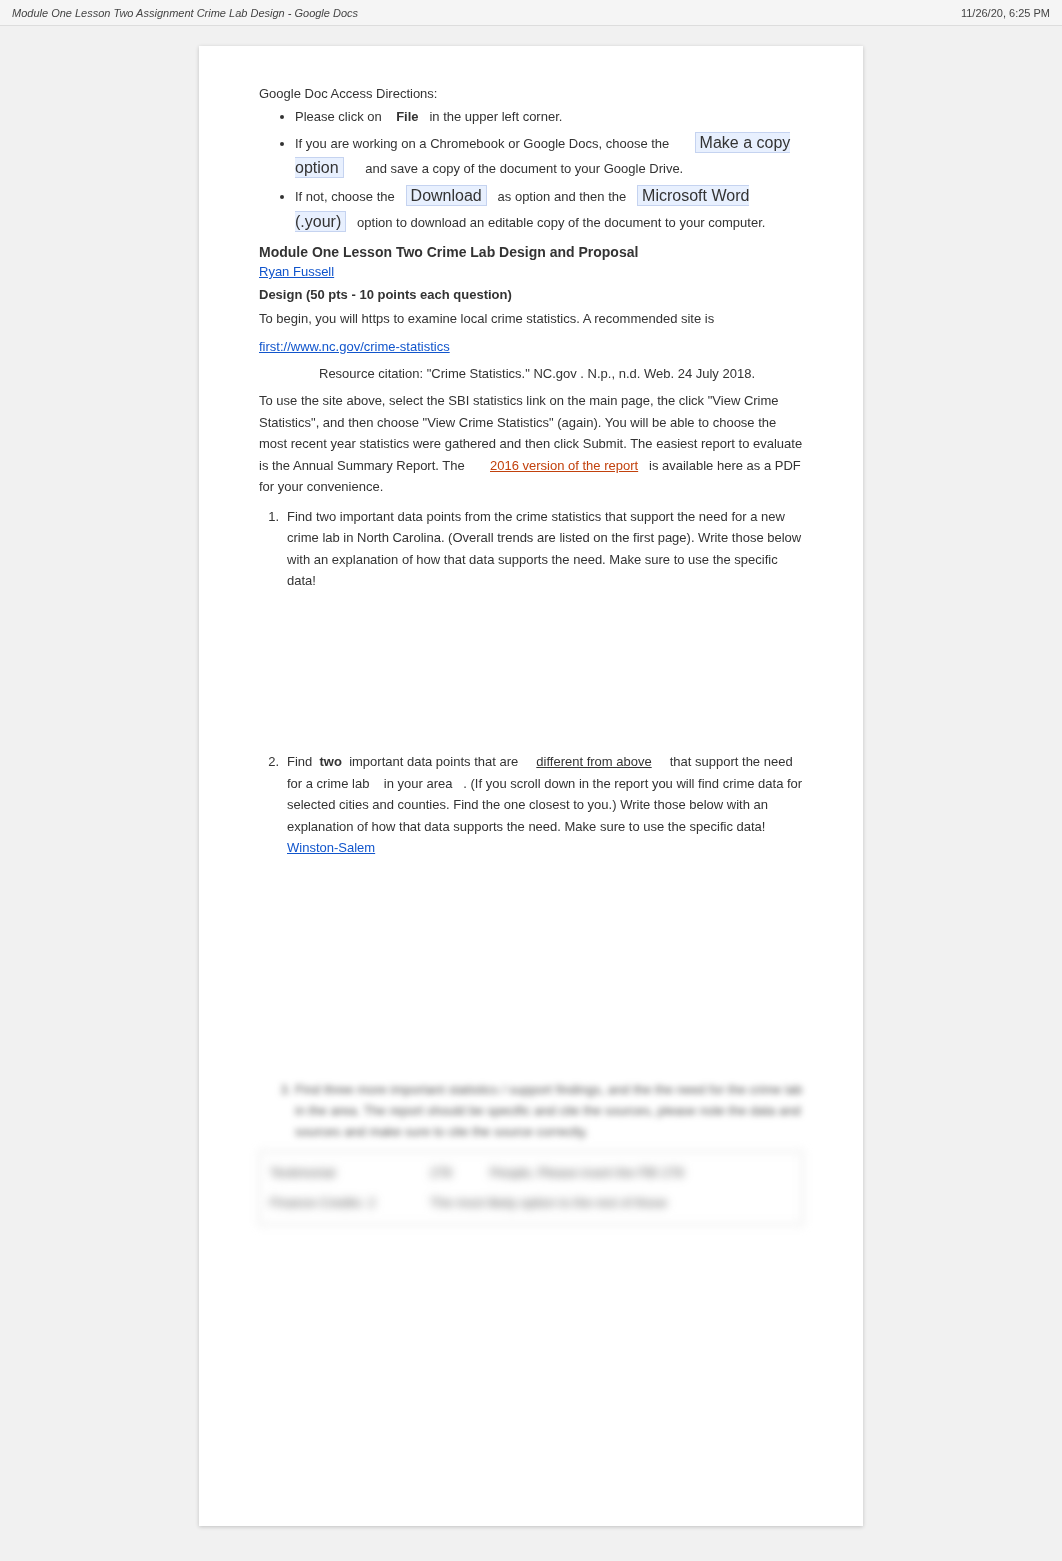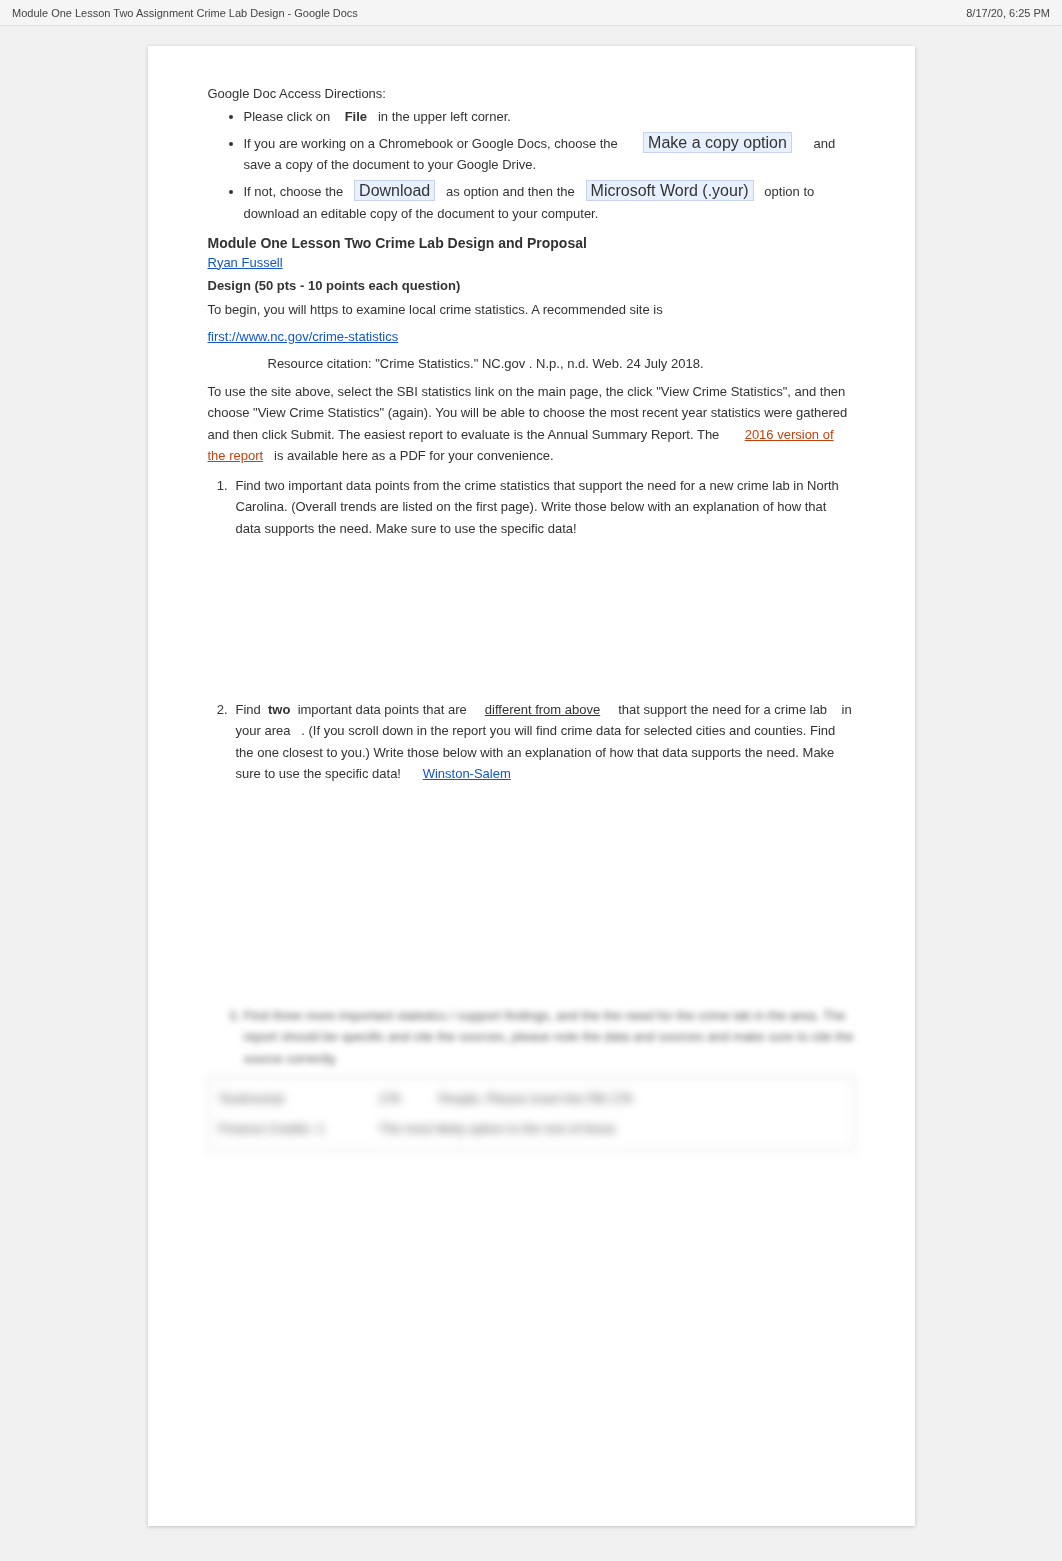--- a/index.html
+++ b/index.html
@@ -19,31 +19,32 @@
       justify-content: space-between;
       padding: 4px 12px;
       font-size: 11px;
       color: #555;
       height: 26px;
     }
 
     .browser-bar .title {
       font-size: 11px;
       color: #444;
+      font-style: italic;
     }
 
     .browser-bar .datetime {
       font-size: 11px;
       color: #444;
     }
 
     .page-wrapper {
       background: white;
       margin: 20px auto;
-      width: 767px;
+      width: 664px;
       min-height: 1480px;
       padding: 40px 60px 92px 60px;
       box-shadow: 0 1px 4px rgba(0,0,0,0.2);
     }
 
     .directions-header {
       font-size: 13px;
       margin-bottom: 6px;
     }
 
@@ -159,21 +160,21 @@
     .report-link {
       color: #c2410c;
       text-decoration: underline;
     }
   </style>
 </head>
 <body>
 
 <div class="browser-bar">
   <span class="title">Module One Lesson Two Assignment Crime Lab Design - Google Docs</span>
-  <span class="datetime">8/17/20, 6:25 PM</span>
+  <span class="datetime">11/26/20, 6:25 PM</span>
 </div>
 
 <div class="page-wrapper">
 
   <p class="directions-header">Google Doc Access Directions:</p>
 
   <ul class="bullet-list">
     <li>
       <span>Please click on &nbsp;&nbsp; <strong>File</strong> &nbsp; in the upper left corner.</span>
     </li>

